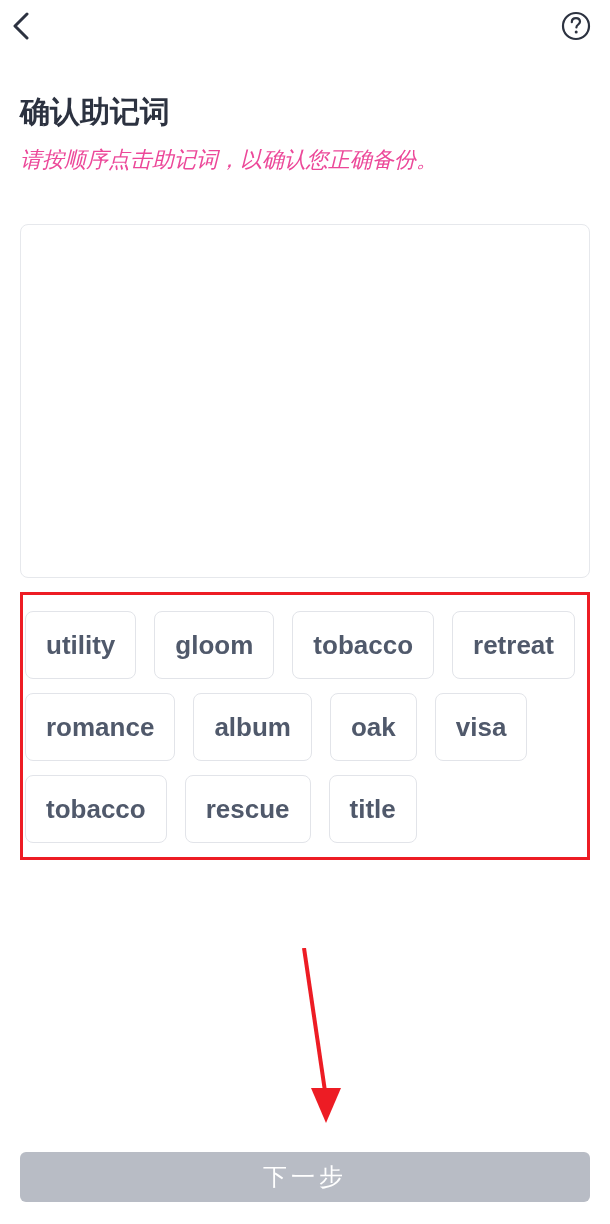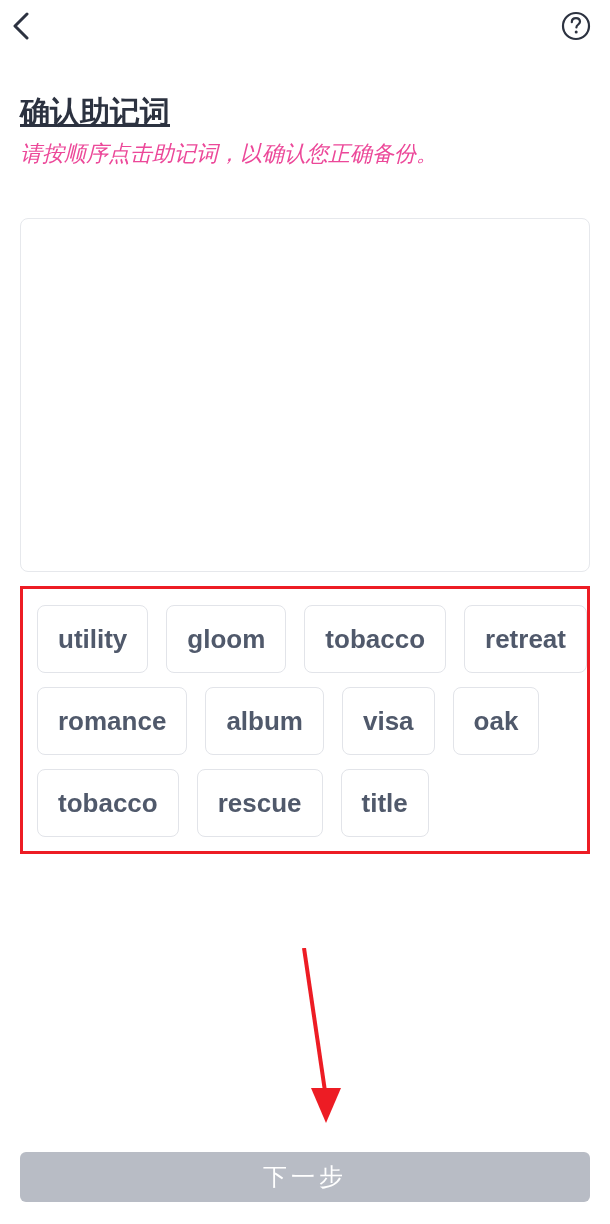--- a/index.html
+++ b/index.html
@@ -39,22 +39,21 @@
     cursor: pointer;
     margin-right: 6px;
   }
   .content {
     padding: 40px 20px 0 20px;
   }
   .title {
     font-size: 30px;
     font-weight: 700;
     color: #2c3240;
-    margin-bottom: 4px;
-    text-decoration: underline;
+    margin-bottom: 10px;
   }
   .subtitle {
     font-size: 22px;
     color: #ec4899;
     line-height: 1.5;
     font-style: italic;
   }
   .selected-area {
     margin-top: 48px;
     border: 1px solid #e6e8ec;
@@ -71,21 +70,21 @@
     gap: 16px 16px;
     padding-left: 0;
     padding-right: 0;
     justify-content: flex-start;
     padding-inline: 0;
   }
   .words-inner {
     display: flex;
     flex-wrap: wrap;
     gap: 14px 18px;
-    padding: 0 0 0 14px;
+    padding: 0 0 0 2px;
     width: 100%;
   }
   .word-chip {
     border: 1px solid #e2e4e9;
     border-radius: 8px;
     padding: 20px 20px;
     font-size: 26px;
     font-weight: 600;
     color: #50596b;
     background: #ffffff;
@@ -140,22 +139,22 @@
   <div class="selected-area"></div>
 
   <div class="words-wrapper">
     <div class="words-inner">
       <div class="word-chip">utility</div>
       <div class="word-chip">gloom</div>
       <div class="word-chip">tobacco</div>
       <div class="word-chip">retreat</div>
       <div class="word-chip">romance</div>
       <div class="word-chip">album</div>
+      <div class="word-chip">oak</div>
       <div class="word-chip">visa</div>
-      <div class="word-chip">oak</div>
       <div class="word-chip">tobacco</div>
       <div class="word-chip">rescue</div>
       <div class="word-chip">title</div>
     </div>
   </div>
 </div>
 
 <svg class="arrow-annotation" width="60" height="180" viewBox="0 0 60 180">
   <line x1="8" y1="0" x2="30" y2="150" stroke="#ed1c24" stroke-width="4"></line>
   <polygon points="30,175 15,140 45,140" fill="#ed1c24"></polygon>

